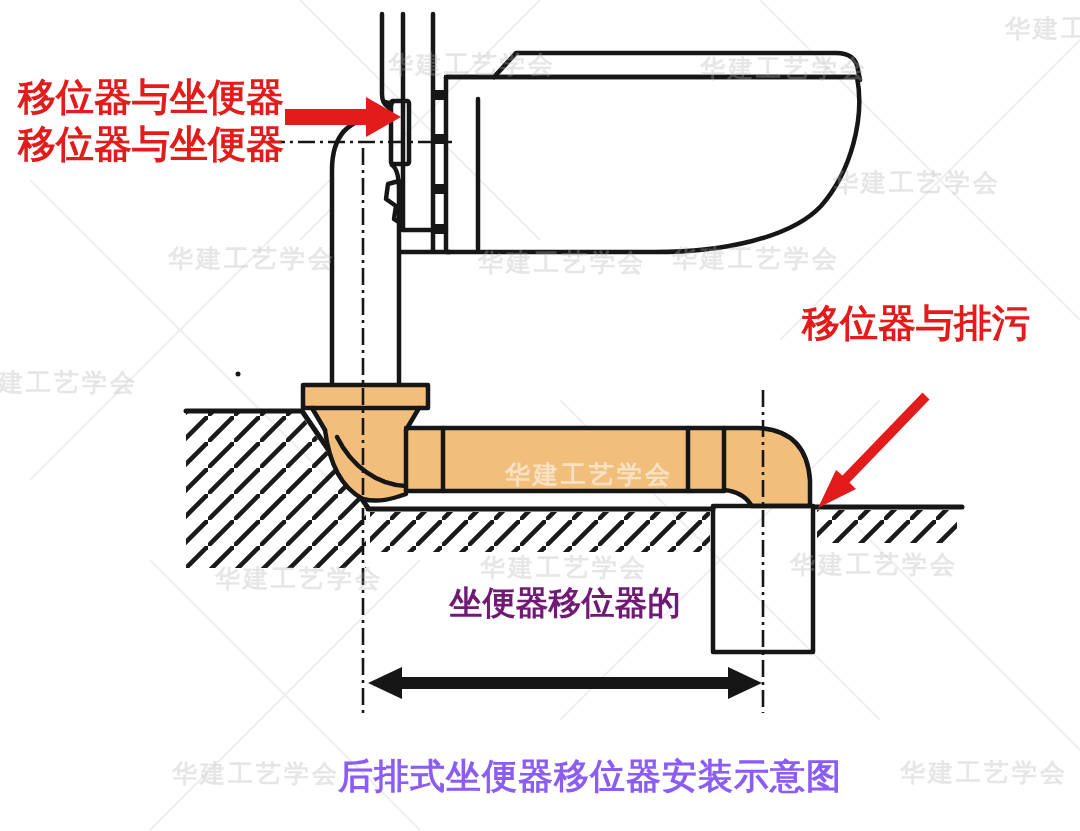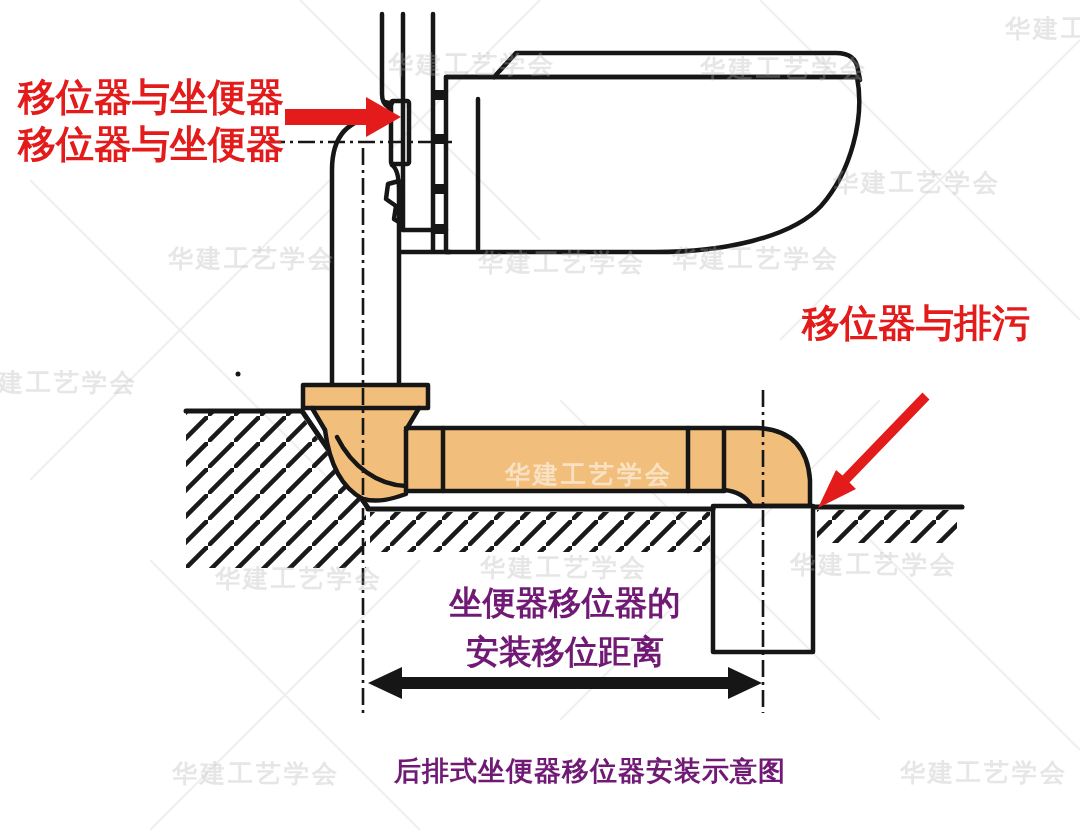--- a/index.html
+++ b/index.html
@@ -3,21 +3,21 @@
 <meta charset="utf-8">
 <style>
   html,body{margin:0;padding:0;background:#ffffff;}
   .stage{position:relative;width:1080px;height:831px;background:#ffffff;overflow:hidden;
          font-family:"Liberation Sans","DejaVu Sans",sans-serif;}
   .stage svg{position:absolute;left:0;top:0;}
   .lbl{position:absolute;font-weight:bold;text-align:center;white-space:nowrap;z-index:5;}
   .lbl .ln{display:block;}
   .red{color:#E31B1B;font-size:38px;line-height:47px;}
   .dim{color:#701a75;font-size:33px;line-height:49px;}
-  .caption{color:#701a75;font-size:27px;letter-spacing:1px;}
+  .caption{color:#8b5cf6;font-size:35px;letter-spacing:1px;}
   .wm{position:absolute;color:rgba(176,176,176,0.32);font-size:25px;font-weight:bold;
       letter-spacing:3px;white-space:nowrap;z-index:4;pointer-events:none;}
   .wm.onpipe{color:rgba(255,255,255,0.55);}
   .ink{stroke:#161616;fill:none;stroke-width:4.5;stroke-linecap:round;stroke-linejoin:round;}
   .ink5{stroke:#161616;fill:none;stroke-width:5;stroke-linecap:round;}
   .cl{stroke:#161616;fill:none;stroke-width:2.6;stroke-dasharray:17 5 3 5;}
   .faint{stroke:#efefef;stroke-width:2;}
 </style>
 </head>
 <body>
@@ -129,21 +129,20 @@
     <span class="ln">移位器与坐便器</span>
     <span class="ln">移位器与坐便器</span>
   </div>
 
   <div class="lbl red" style="left:798px;top:300px;width:236px;">
     <span class="ln">移位器与排污</span>
   </div>
 
   <div class="lbl dim" style="left:400px;top:578px;width:330px;">
     <span class="ln">坐便器移位器的</span>
-    <span class="ln">安装移位距离</span>
   </div>
 
   <div class="lbl caption" style="left:325px;top:753px;width:530px;">后排式坐便器移位器安装示意图</div>
 
   <div class="wm" style="left:388px;top:48px;">华建工艺学会</div>
   <div class="wm" style="left:700px;top:52px;">华建工艺学会</div>
   <div class="wm" style="left:1005px;top:12px;">华建工艺学会</div>
   <div class="wm" style="left:833px;top:166px;">华建工艺学会</div>
   <div class="wm" style="left:168px;top:242px;">华建工艺学会</div>
   <div class="wm" style="left:478px;top:246px;">华建工艺学会</div>

